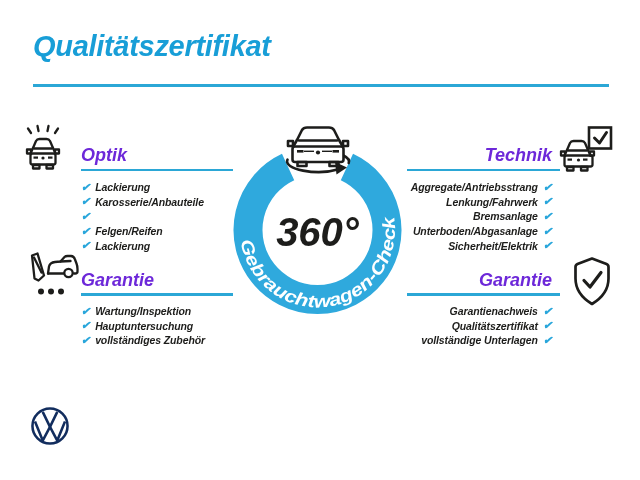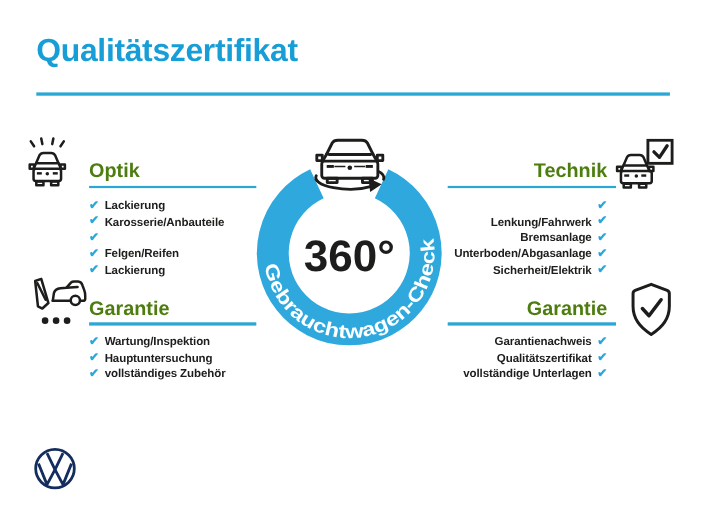--- a/index.html
+++ b/index.html
@@ -1,21 +1,21 @@
 <!DOCTYPE html>
 <html><head>
 <meta charset="utf-8">
 <style>
   html,body{margin:0;padding:0;background:#fff;}
   .stage{position:relative;width:632px;height:480px;background:#ffffff;overflow:hidden;
-         font-family:"Liberation Sans",sans-serif;}
+         font-family:"Liberation Sans",sans-serif;font-style:italic;}
   .abs{position:absolute;}
   .page-title{left:33px;top:30px;font-size:29px;font-weight:bold;color:#189ED7;letter-spacing:-0.3px;}
   .title-rule{left:33px;top:84px;width:576px;height:3px;background:#2BA7D6;}
-  .hdr{font-size:18px;font-weight:bold;color:#4d7c0f;white-space:nowrap;}
+  .hdr{font-size:18px;font-weight:bold;color:#6d28d9;white-space:nowrap;}
   .rule{height:2.5px;background:#2BA7D6;}
   .list{display:flex;flex-direction:column;}
   .item{display:flex;align-items:center;height:14.6px;font-size:10.5px;font-weight:bold;
         color:#1D1D1B;letter-spacing:-0.1px;white-space:nowrap;}
   .item .check{color:#29A6DB;font-size:11px;margin-right:5px;line-height:1;}
   .list.r .item{justify-content:flex-end;}
   .list.r .item .check{margin:0 0 0 5px;}
   .brand-text{left:80px;top:406px;}
   .brand-line{font-size:18px;font-weight:bold;color:#122D5E;line-height:16.5px;letter-spacing:-0.2px;}
   svg{display:block;}
@@ -95,20 +95,21 @@
     <circle cx="21.5" cy="34" r="1.6" fill="#1D1D1B"></circle>
     <rect x="32" y="1.5" width="22" height="21" fill="#ffffff" stroke="#1D1D1B" stroke-width="2.6"></rect>
     <polyline points="37.5,12 42.5,17 49.5,6.5" fill="none" stroke="#1D1D1B" stroke-width="3" stroke-linecap="round" stroke-linejoin="round"></polyline>
   </svg>
 
   <div class="abs hdr" style="right:80px;top:145px">Technik</div>
   <div class="abs rule" style="left:407px;top:168.5px;width:153px"></div>
   <div class="abs list r" style="right:80px;top:180px;width:200px">
 
       <div class="item">
+        <span>Aggregate/Antriebsstrang</span>
         <span class="check">✔</span>
       </div>
 
       <div class="item">
         <span>Lenkung/Fahrwerk</span>
         <span class="check">✔</span>
       </div>
 
       <div class="item">
         <span>Bremsanlage</span>

